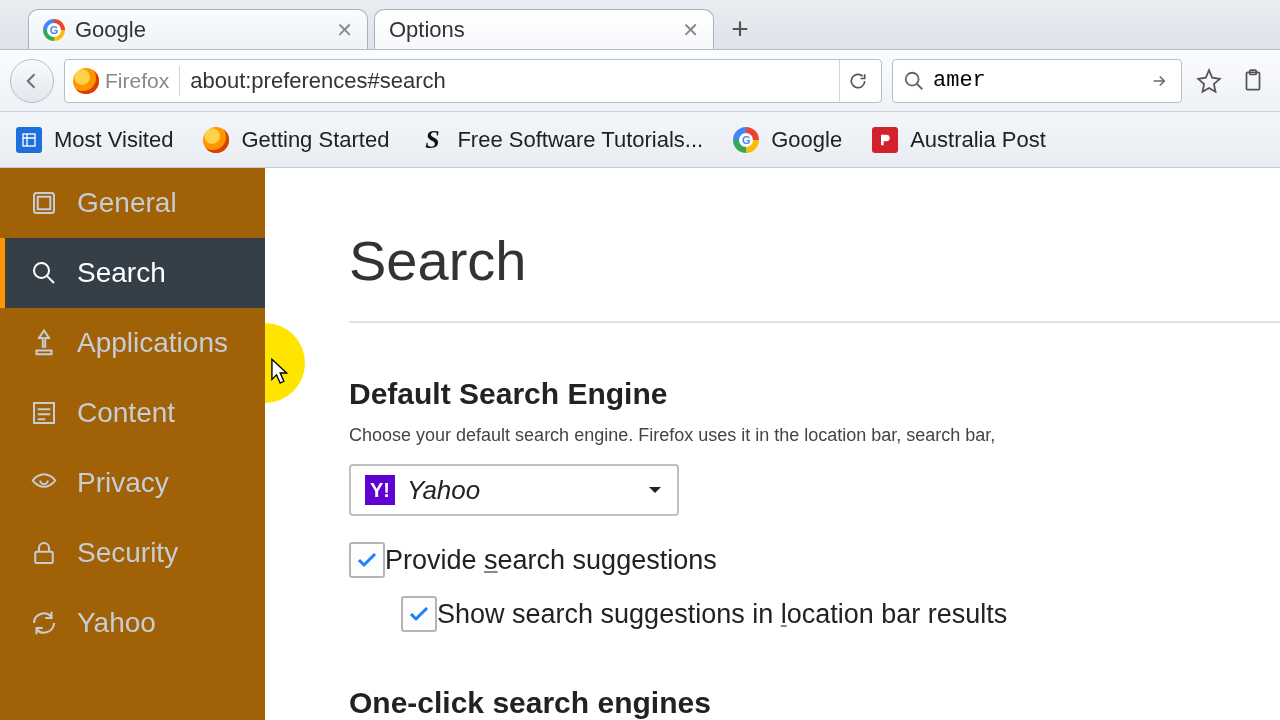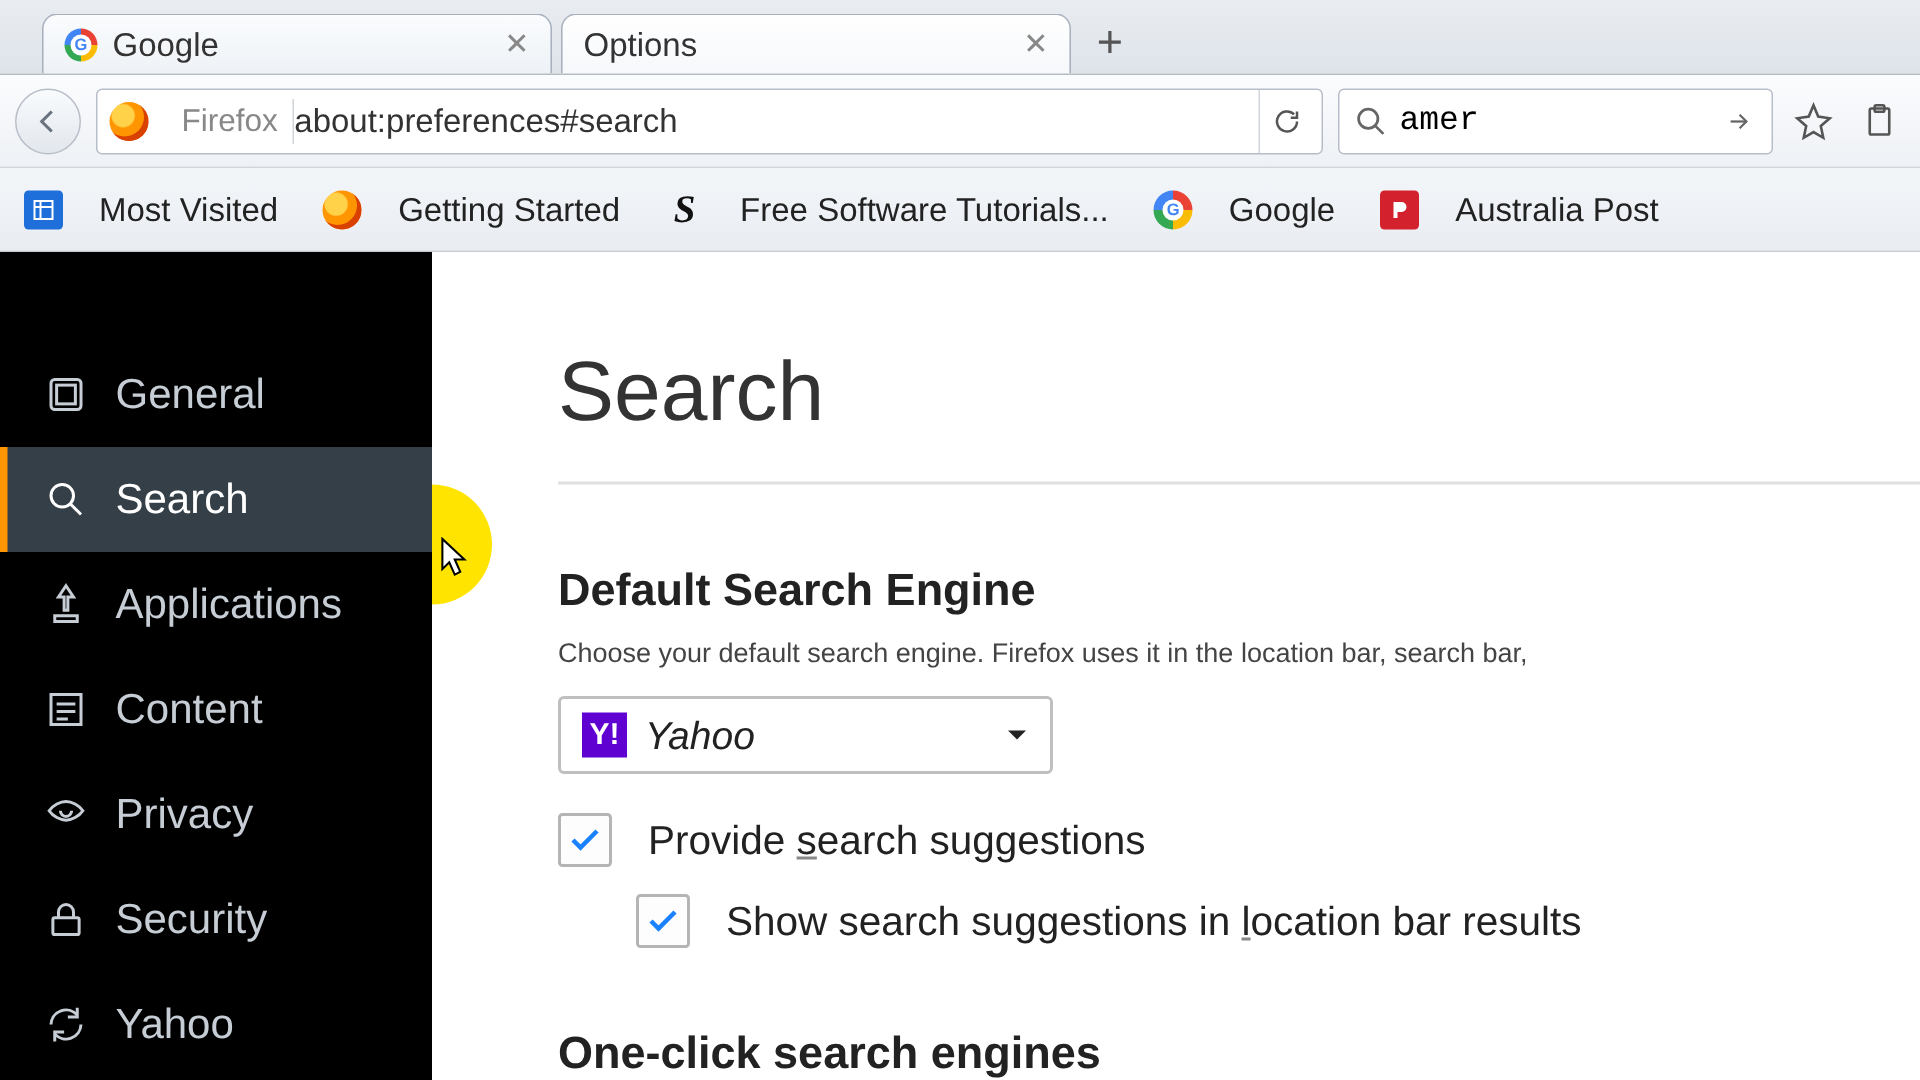--- a/index.html
+++ b/index.html
@@ -90,23 +90,24 @@
     height: 44px;
     display:flex;
     align-items:center;
     border:1px solid #b8bec9;
     border-radius: 4px;
     background:#fff;
     padding: 0 6px;
     font-size: 22px;
   }
   .urlbar .identity {
-    display:flex; align-items:center; gap:22px;
+    display:flex; align-items:center; gap:6px;
     padding: 2px 10px 2px 2px;
     border-right:1px solid #d0d4db;
+    margin-right: 10px;
     color:#777;
   }
   .ff-icon {
     width:26px; height:26px; border-radius:50%;
     background: radial-gradient(circle at 35% 35%, #ffd24a 0 30%, #ff9500 35% 60%, #ff5a00 62% 100%);
     box-shadow: inset -3px -3px 0 0 #d94100;
   }
   .urlbar .identity-label { color:#888; font-size:21px; }
   .urlbar .url { flex:1; color:#333; }
   .urlbar .reload {
@@ -150,21 +151,21 @@
     background: linear-gradient(#f3f6f9,#e9edf2);
     border-bottom:1px solid #c6cbd4;
     padding: 0 6px;
     gap: 10px;
     font-size: 22px;
     color:#222;
   }
   .bm {
     display:flex;
     align-items:center;
-    gap:24px;
+    gap:12px;
     padding: 4px 10px;
     border-radius:4px;
     cursor:pointer;
     text-align:center;
   }
   .bm .bicon { width:26px; height:26px; display:flex; align-items:center; justify-content:center; }
 
   .mv-icon { background:#1e6fd9; width:26px; height:26px; border-radius:3px; display:flex; align-items:center; justify-content:center; }
   .mv-icon svg{width:16px; height:16px; fill:#fff;}
 
@@ -173,25 +174,24 @@
   .ap-icon { background:#d3212d; width:26px; height:26px; border-radius:3px; display:flex; align-items:center; justify-content:center; }
   .ap-icon svg { width:16px; height:16px; fill:#fff; }
 
   
   .main {
     display:flex;
     height: calc(720px - 50px - 62px - 56px);
   }
 
   .sidebar {
-    width: 288px;
-    background:#000000;
+    width: 265px;
+    background:#a16207;
     display:flex;
     flex-direction:column;
-    padding-top: 60px;
   }
   .sitem {
     display:flex;
     align-items:center;
     gap:18px;
     padding: 0 24px;
     height: 70px;
     color:#c6cdd4;
     font-size: 28px;
     cursor:pointer;
@@ -254,21 +254,21 @@
     width:30px; height:30px; background:#5f01d1;
     display:flex; align-items:center; justify-content:center;
     color:#fff; font-weight:bold; font-size:20px; font-family:Arial;
   }
   .dropdown .lbl{ flex:1;font-style:italic; }
   .dropdown svg{ width:16px; height:16px; fill:#222; }
 
   .checkrow {
     display:flex;
     align-items:center;
-    gap:24px;
+    gap:0;
     font-size:27px;
     color:#222;
     margin-bottom: 18px;
   }
   .checkrow.indent { margin-left: 52px; }
   .checkbox {
     width:36px; height:36px;
     border:2px solid #b5b5b5;
     border-radius:3px;
     display:flex; align-items:center; justify-content:center;

